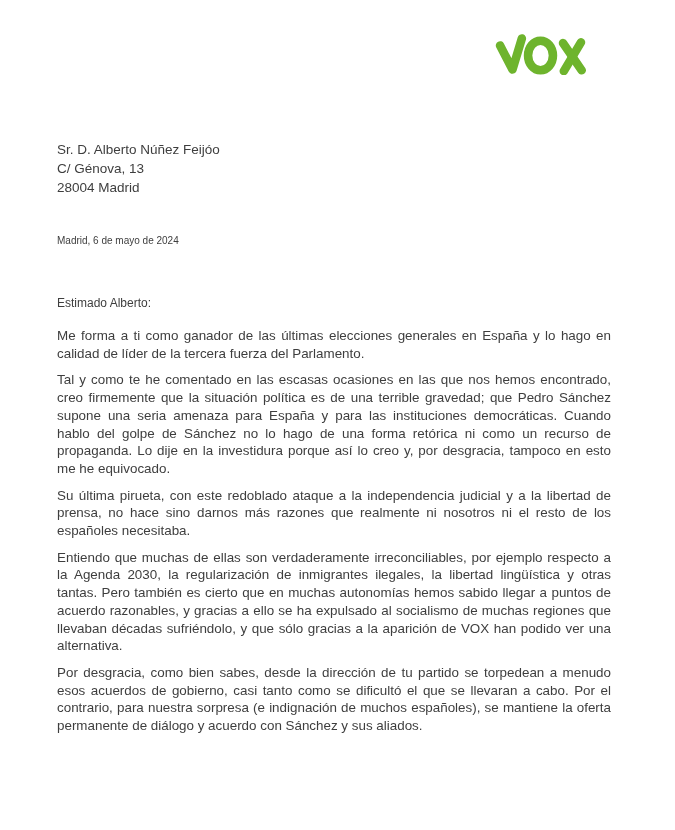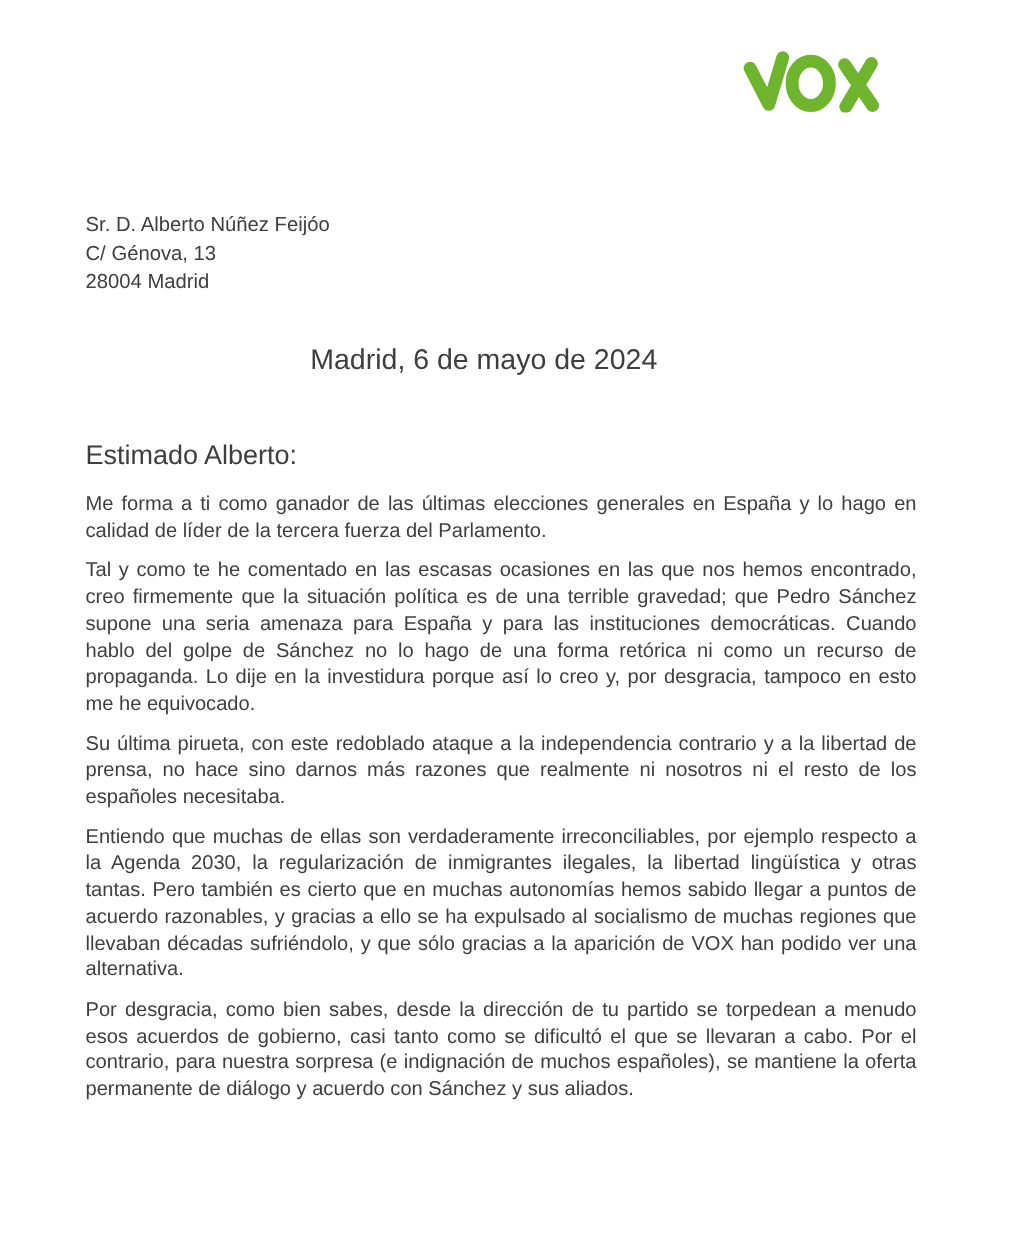--- a/index.html
+++ b/index.html
@@ -36,28 +36,28 @@
   .address {
     margin-top: 65px;
     font-size: 13.5px;
     line-height: 19px;
   }
   .address div {
     white-space: nowrap;
   }
   .date-line {
     margin-top: 35px;
-    font-size: 19px;
+    font-size: 10px;
     line-height: 18px;
-    text-align: center;
+    text-align: left;
     padding-right: 23px;
   }
   .salutation {
     margin-top: 44px;
-    font-size: 18px;
+    font-size: 12px;
     line-height: 18px;
     margin-bottom: 15px;
   }
   .letter-body p {
     margin: 0 0 9px 0;
     font-size: 13.4px;
     line-height: 17.7px;
     text-align: justify;
     text-justify: inter-word;
   }
@@ -82,18 +82,18 @@
     <div>28004 Madrid</div>
   </div>
 
   <div class="date-line">Madrid, 6 de mayo de 2024</div>
 
   <div class="salutation">Estimado Alberto:</div>
 
   <div class="letter-body">
     <p>Me forma a ti como ganador de las últimas elecciones generales en España y lo hago en calidad de líder de la tercera fuerza del Parlamento.</p>
     <p>Tal y como te he comentado en las escasas ocasiones en las que nos hemos encontrado, creo firmemente que la situación política es de una terrible gravedad; que Pedro Sánchez supone una seria amenaza para España y para las instituciones democráticas. Cuando hablo del golpe de Sánchez no lo hago de una forma retórica ni como un recurso de propaganda. Lo dije en la investidura porque así lo creo y, por desgracia, tampoco en esto me he equivocado.</p>
-    <p>Su última pirueta, con este redoblado ataque a la independencia contrario y a la libertad de prensa, no hace sino darnos más razones que realmente ni nosotros ni el resto de los españoles necesitaba.</p>
+    <p>Su última pirueta, con este redoblado ataque a la independencia judicial y a la libertad de prensa, no hace sino darnos más razones que realmente ni nosotros ni el resto de los españoles necesitaba.</p>
     <p>Entiendo que muchas de ellas son verdaderamente irreconciliables, por ejemplo respecto a la Agenda 2030, la regularización de inmigrantes ilegales, la libertad lingüística y otras tantas. Pero también es cierto que en muchas autonomías hemos sabido llegar a puntos de acuerdo razonables, y gracias a ello se ha expulsado al socialismo de muchas regiones que llevaban décadas sufriéndolo, y que sólo gracias a la aparición de VOX han podido ver una alternativa.</p>
     <p>Por desgracia, como bien sabes, desde la dirección de tu partido se torpedean a menudo esos acuerdos de gobierno, casi tanto como se dificultó el que se llevaran a cabo. Por el contrario, para nuestra sorpresa (e indignación de muchos españoles), se mantiene la oferta permanente de diálogo y acuerdo con Sánchez y sus aliados.</p>
   </div>
 
 </div>
 
 </body></html>

